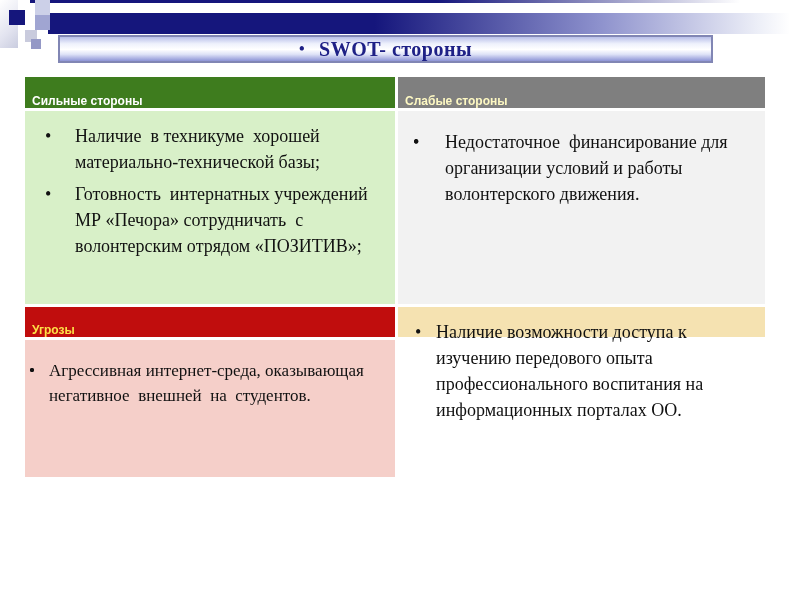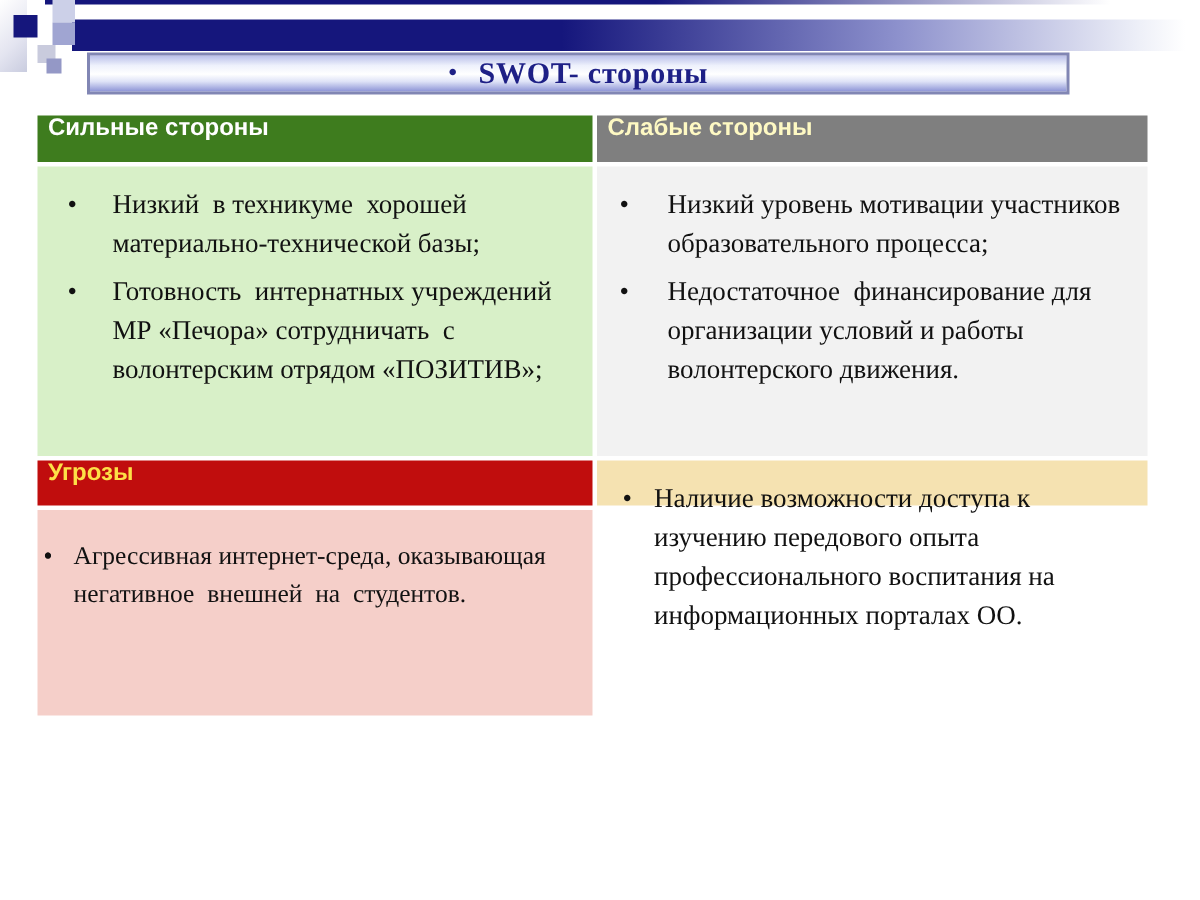--- a/index.html
+++ b/index.html
@@ -24,22 +24,22 @@
   .title-box{position:absolute;left:58px;top:35px;width:651px;height:24px;
     border:2px solid #8186b4;
     background:linear-gradient(180deg,#b9bfe9 0%,#eef1fc 28%,#ffffff 52%,#dfe3f7 72%,#8d94d6 100%);
     display:flex;align-items:center;justify-content:center;
     color:var(--title-text);font-weight:bold;font-size:20px;letter-spacing:0.5px;}
   .title-box .t-bullet{margin-right:14px;font-size:16px;}
   
   .swot{position:absolute;left:25px;top:77px;width:740px;
     display:grid;grid-template-columns:370px 367px;grid-template-rows:31px 193px 30px 137px;
     gap:3px;}
-  .hcell{display:flex;align-items:flex-start;padding-left:7px;
-    font-family:"Liberation Sans","DejaVu Sans",sans-serif;font-size:16px;font-weight:bold;}
+  .hcell{display:flex;align-items:flex-end;padding-left:7px;
+    font-family:"Liberation Sans","DejaVu Sans",sans-serif;font-size:12px;font-weight:bold;}
   .h-strengths{background:var(--strengths-header-bg);color:#ffffff;}
   .h-weaknesses{background:var(--weaknesses-header-bg);color:#fef9c3;}
   .h-opportunities{background:var(--opportunities-header-bg);color:#262626;}
   .h-threats{background:var(--threats-header-bg);color:#fde047;}
   .ccell{padding-top:12px;font-size:18px;line-height:26px;color:#111;overflow:visible;}
   .c-strengths{background:var(--strengths-cell-bg);}
   .c-weaknesses{background:var(--weaknesses-cell-bg);}
   .c-opportunities{background:var(--opportunities-cell-bg);}
   .c-threats{background:var(--threats-cell-bg);font-size:17px;line-height:25px;}
   .ccell ul{list-style:none;margin:0;padding:0;}
@@ -79,33 +79,32 @@
       <span>Сильные стороны</span>
     </div>
     <div class="hcell h-weaknesses">
       <span>Слабые стороны</span>
     </div>
 
     <div class="ccell c-strengths">
       <ul>
         <li>
           <span class="blt">•</span>
-          <span class="item-text">Низкий  в техникуме  хорошей материально-технической базы;</span>
+          <span class="item-text">Наличие  в техникуме  хорошей материально-технической базы;</span>
         </li>
         <li>
           <span class="blt">•</span>
           <span class="item-text">Готовность  интернатных учреждений МР «Печора» сотрудничать  с волонтерским отрядом «ПОЗИТИВ»;</span>
         </li>
       </ul>
     </div>
     <div class="ccell c-weaknesses">
       <ul>
         <li>
           <span class="blt">•</span>
-          <span class="item-text">Низкий уровень мотивации участников образовательного процесса;</span>
         </li>
         <li>
           <span class="blt">•</span>
           <span class="item-text">Недостаточное  финансирование для организации условий и работы волонтерского движения.</span>
         </li>
       </ul>
     </div>
 
     <div class="hcell h-threats">
       <span>Угрозы</span>

